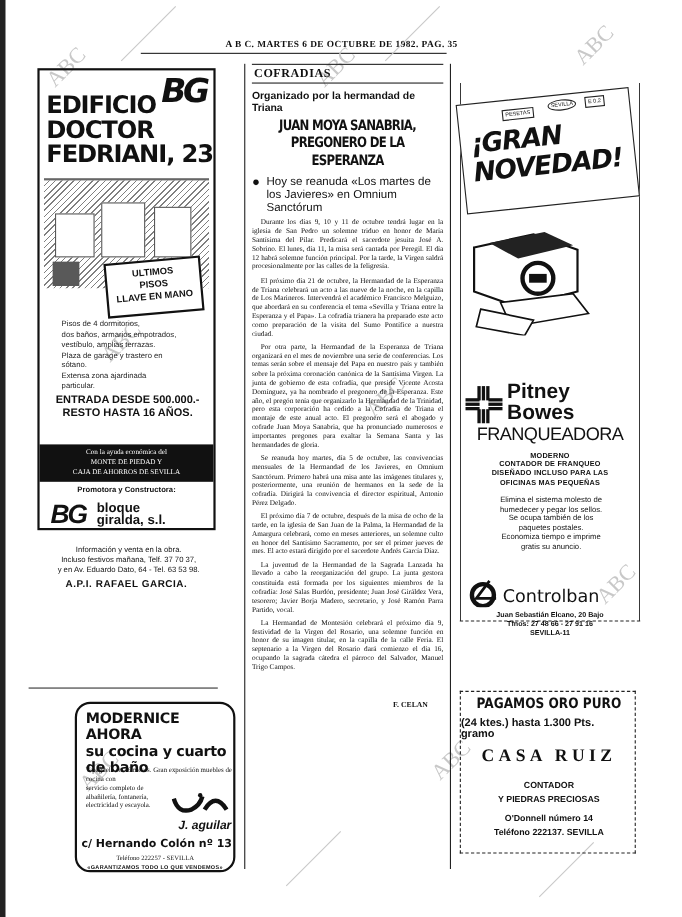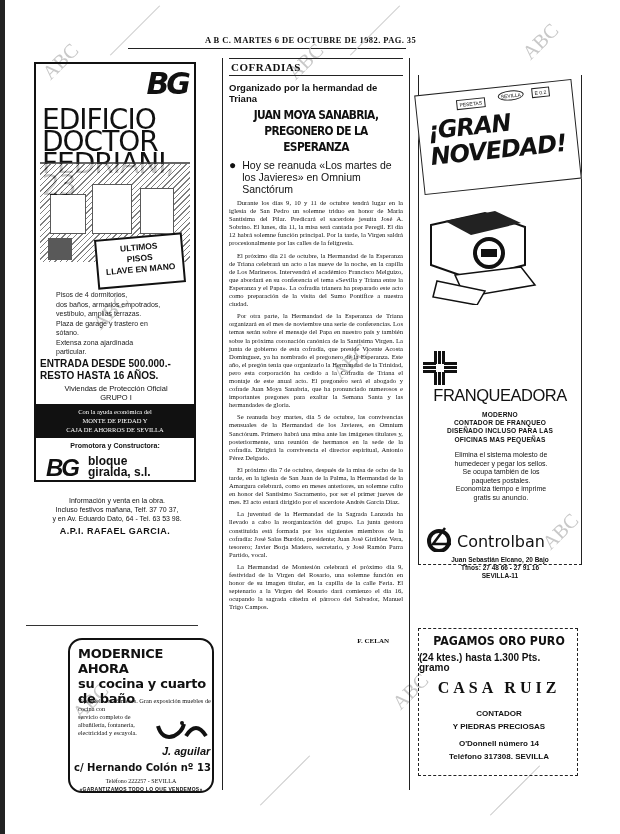--- a/index.html
+++ b/index.html
@@ -6,27 +6,27 @@
   body { width: 620px; height: 834px; background: #ffffff; color: #111; font-family: "Liberation Sans", sans-serif; position: relative; overflow: hidden; }
   .page-edge { position: absolute; left: 0; top: 0; width: 5px; height: 834px; background: #222; }
   .folio { position: absolute; left: 205px; top: 35px; font-size: 8.5px; font-weight: bold; letter-spacing: 0.4px; font-family: "Liberation Serif", serif; }
   .folio-rule { position: absolute; left: 128px; top: 48px; width: 278px; border-top: 1px solid #222; }
   .watermark { position: absolute; font-family: "Liberation Serif", serif; font-size: 20px; color: #c8c8c8; transform: rotate(-45deg); pointer-events: none; }
   .wm-line { position: absolute; width: 70px; border-top: 1px solid #c8c8c8; transform: rotate(-45deg); pointer-events: none; }
 
   
   .ad-bg { position: absolute; left: 34px; top: 62px; width: 162px; height: 420px; border: 2px solid #111; }
   .bg-logo { position: absolute; right: 6px; top: 2px; font-size: 30px; font-weight: 900; font-style: italic; letter-spacing: -3px; font-family: "DejaVu Sans", sans-serif; }
-  .bg-title { position: absolute; left: 6px; top: 22px; font-size: 28px; font-weight: 400; line-height: 22px; letter-spacing: -1px; font-family: "DejaVu Sans", sans-serif; margin-top: 23px; }
+  .bg-title { position: absolute; left: 6px; top: 22px; font-size: 22px; font-weight: 700; line-height: 22px; letter-spacing: -1px; font-family: "DejaVu Sans", sans-serif; }
   .bg-illustration { position: absolute; left: 4px; top: 98px; width: 150px; height: 100px;
     background: repeating-linear-gradient(135deg, #fff 0 3px, #555 3px 4px), #fff; border-top: 2px solid #333; opacity: .75; }
   .bg-building { position: absolute; background: #fff; border: 1.5px solid #222; }
   .bg-badge { position: absolute; left: 60px; top: 172px; width: 88px; height: 50px; border: 2px solid #111; background: #fff; transform: rotate(-5deg); text-align: center; font-size: 8.5px; font-weight: bold; line-height: 11px; padding-top: 4px; }
   .bg-features { position: absolute; left: 20px; top: 226px; width: 140px; font-size: 7px; line-height: 9.5px; color: #222; }
-  .bg-entrada { position: absolute; left: 4px; top: 294px; width: 152px; font-size: 10px; font-weight: 900; line-height: 12px; }
+  .bg-entrada { position: absolute; left: 4px; top: 294px; width: 152px; font-size: 10px; font-weight: 900; line-height: 12px; text-align: center; }
   .bg-vpo { position: absolute; left: 4px; top: 320px; width: 152px; text-align: center; font-size: 7.5px; line-height: 9px; }
   .bg-bank { position: absolute; left: 0; top: 340px; width: 158px; height: 34px; background: #111; color: #fff; text-align: center; font-size: 6.5px; line-height: 9px; padding-top: 3px; font-family: "Liberation Serif", serif; }
   .bg-promo { position: absolute; left: 0; top: 378px; width: 158px; text-align: center; font-size: 7px; font-weight: bold; }
   .bg-brand { position: absolute; left: 10px; top: 390px; font-size: 24px; font-weight: 900; font-style: italic; letter-spacing: -2px; }
   .bg-brand-sub { position: absolute; left: 52px; top: 392px; font-size: 12px; font-weight: 900; line-height: 11px; }
   .bg-contact { position: absolute; left: 4px; top: 432px; width: 154px; text-align: center; font-size: 7px; line-height: 9px; }
   .bg-api { position: absolute; left: 0; top: 462px; width: 158px; text-align: center; font-size: 9px; font-weight: 900; letter-spacing: 0.5px; }
   .left-rule { position: absolute; left: 26px; top: 625px; width: 172px; border-top: 1.5px solid #333; }
 
   .ad-aguilar { position: absolute; left: 52px; top: 638px; width: 146px; height: 155px; border: 2px solid #111; border-radius: 14px; margin-left: 16px; }
@@ -113,24 +113,20 @@
     <div>dos baños, armarios empotrados,</div>
     <div>vestíbulo, amplias terrazas.</div>
     <div>Plaza de garage y trastero en</div>
     <div>sótano.</div>
     <div>Extensa zona ajardinada</div>
     <div>particular.</div>
   </div>
   <div class="bg-entrada">
     <div>ENTRADA DESDE 500.000.-</div>
     <div>RESTO HASTA 16 AÑOS.</div>
-  </div>
-  <div class="bg-vpo">
-    <div>Viviendas de Protección Oficial</div>
-    <div>GRUPO I</div>
   </div>
   <div class="bg-bank">
     <div>Con la ayuda económica del</div>
     <div>MONTE DE PIEDAD Y</div>
     <div>CAJA DE AHORROS DE SEVILLA</div>
   </div>
   <div class="bg-promo">Promotora y Constructora:</div>
   <div class="bg-brand">BG</div>
   <div class="bg-brand-sub">
     <div>bloque</div>
@@ -212,20 +208,24 @@
         <rect x="15" y="21" width="3" height="13"></rect>
         <rect x="19" y="21" width="3" height="13"></rect>
       <rect x="0" y="11" width="13" height="3"></rect>
         <rect x="0" y="15" width="13" height="3"></rect>
         <rect x="0" y="19" width="13" height="3"></rect>
       <rect x="21" y="11" width="13" height="3"></rect>
         <rect x="21" y="15" width="13" height="3"></rect>
         <rect x="21" y="19" width="13" height="3"></rect>
     </g>
   </svg>
+  <div class="pb-name">
+    <div>Pitney</div>
+    <div>Bowes</div>
+  </div>
   <div class="pb-franq">FRANQUEADORA</div>
   <div class="pb-desc">
     <div>MODERNO</div>
     <div>CONTADOR DE FRANQUEO</div>
     <div>DISEÑADO INCLUSO PARA LAS</div>
     <div>OFICINAS MAS PEQUEÑAS</div>
   </div>
   <div class="pb-body">
     <div>Elimina el sistema molesto de</div>
     <div>humedecer y pegar los sellos.</div>
@@ -249,14 +249,14 @@
 <div class="ad-oro">
   <div class="oro-title">PAGAMOS ORO PURO</div>
   <div class="oro-price">
     <div>(24 ktes.) hasta 1.300 Pts.</div>
     <div>gramo</div>
   </div>
   <div class="oro-casa">CASA RUIZ</div>
   <div class="oro-line" style="top:80px;">CONTADOR</div>
   <div class="oro-line" style="top:93px;">Y PIEDRAS PRECIOSAS</div>
   <div class="oro-line" style="top:110px;">O'Donnell número 14</div>
-  <div class="oro-line" style="top:123px;">Teléfono 317308. SEVILLA</div>
+  <div class="oro-line" style="top:123px;">Teléfono 222137. SEVILLA</div>
 </div>
 
 </body></html>

